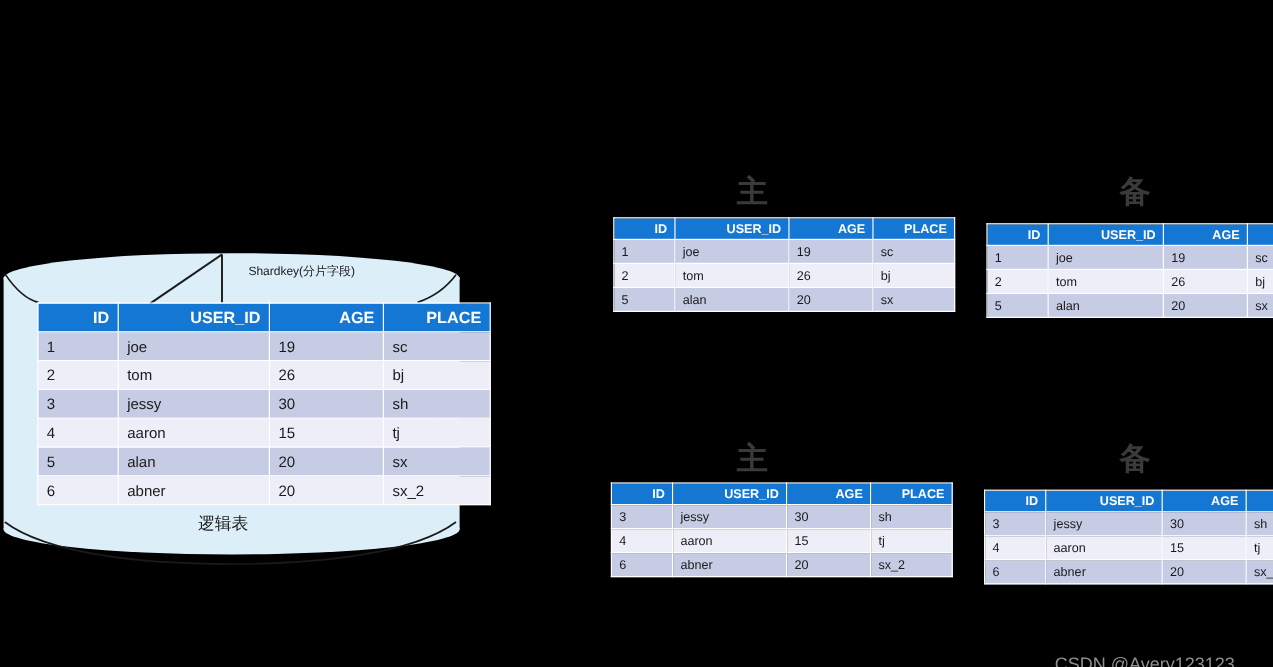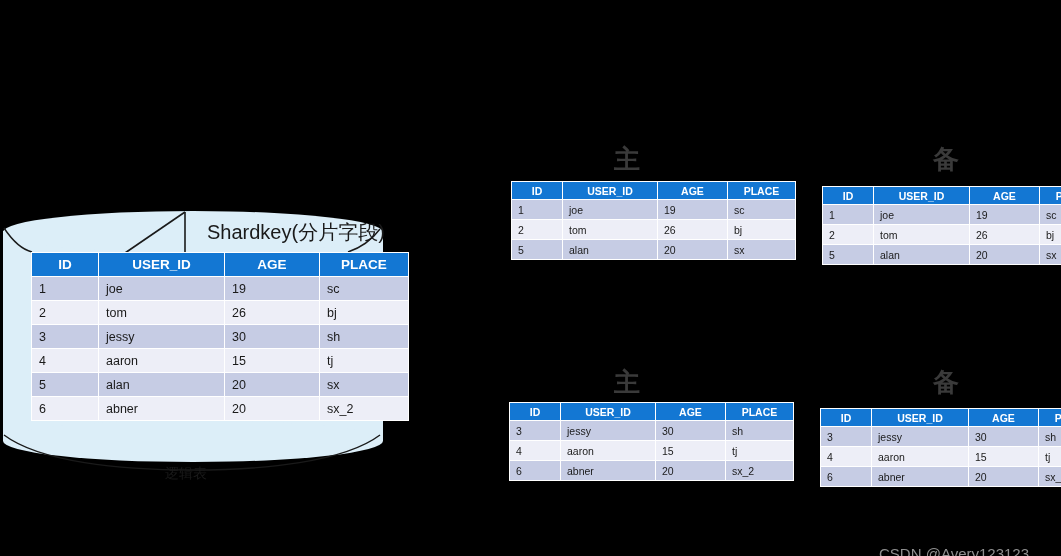--- a/index.html
+++ b/index.html
@@ -60,21 +60,21 @@
   .tbl {
     position: absolute;
     border-collapse: collapse;
     table-layout: fixed;
     background: transparent;
   }
   .tbl th {
     background: #1377D3;
     color: #FFFFFF;
     font-weight: bold;
-    text-align: center;
+    text-align: right;
     border: 1px solid #FFFFFF;
   }
   .tbl td {
     color: #1A1A1A;
     text-align: left;
     border: 1px solid #FFFFFF;
     background: #EDEEF7;
   }
   .tbl tr.odd td {
     background: #C6CCE4;
@@ -102,25 +102,25 @@
 
   
   .label {
     position: absolute;
     color: #1A1A1A;
     white-space: nowrap;
   }
   #shardkey-label {
     left: 207px;
     top: 219px;
-    font-size: 20px;
+    font-size: 10px;
   }
   #logical-label {
     left: 165px;
-    top: 465px;
+    top: 428px;
     font-size: 14px;
   }
   .cn-label {
     position: absolute;
     color: #3A3A3A;
     font-size: 26px;
     font-weight: bold;
     white-space: nowrap;
     font-family: "DejaVu Sans", sans-serif;
   }

